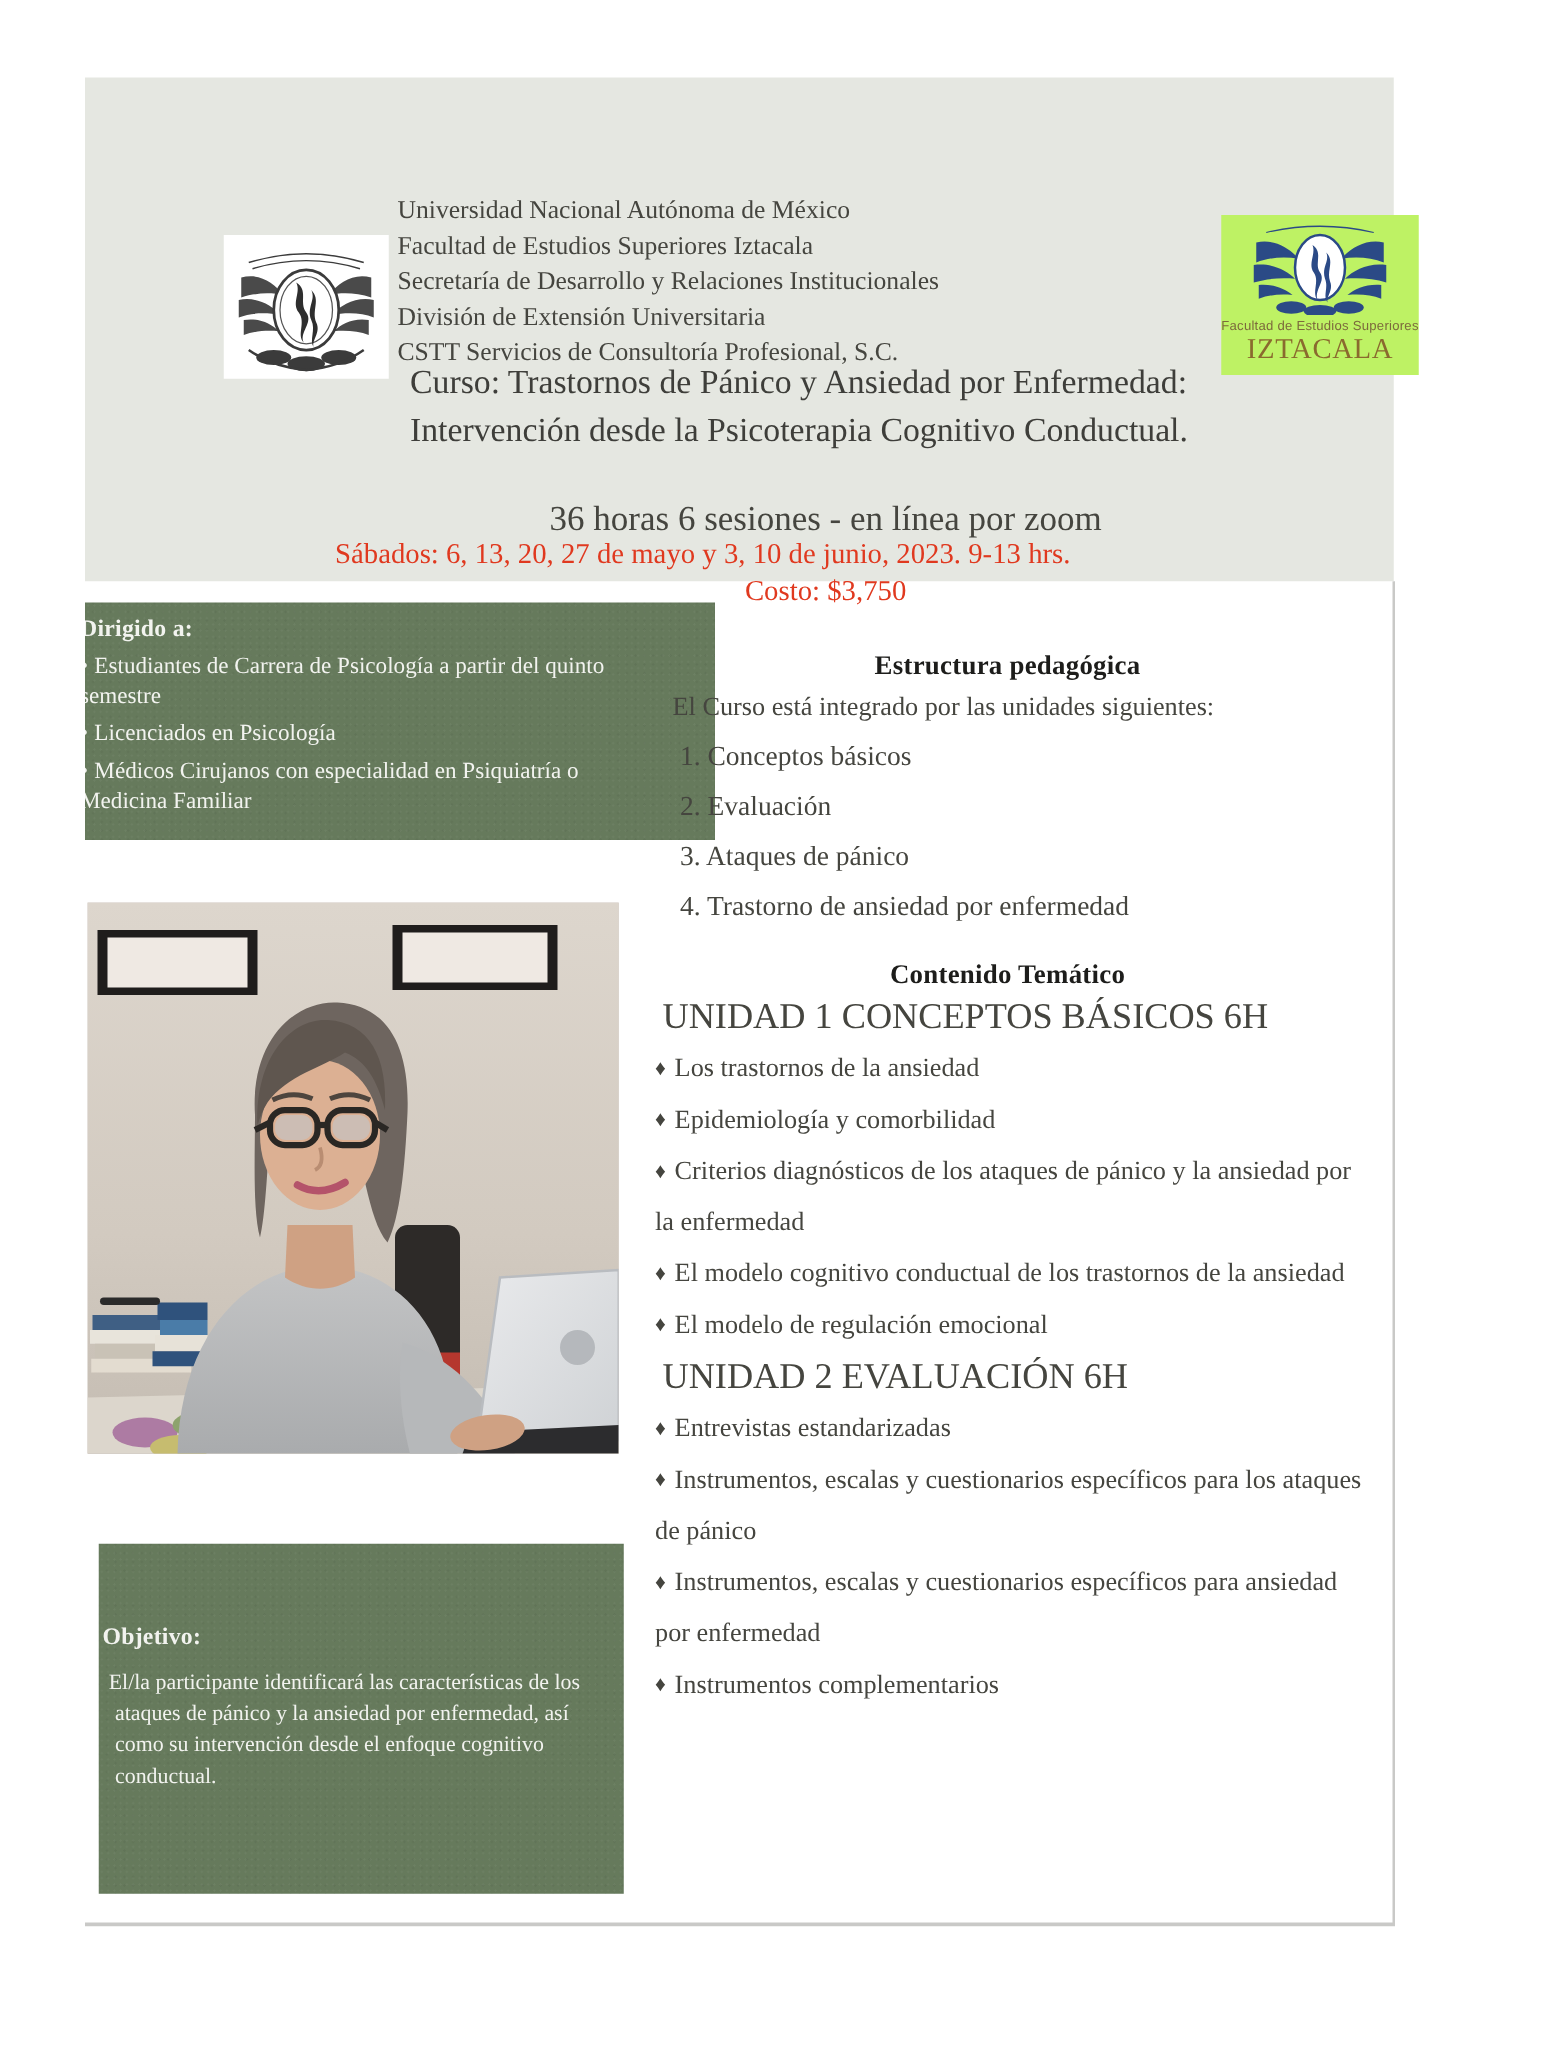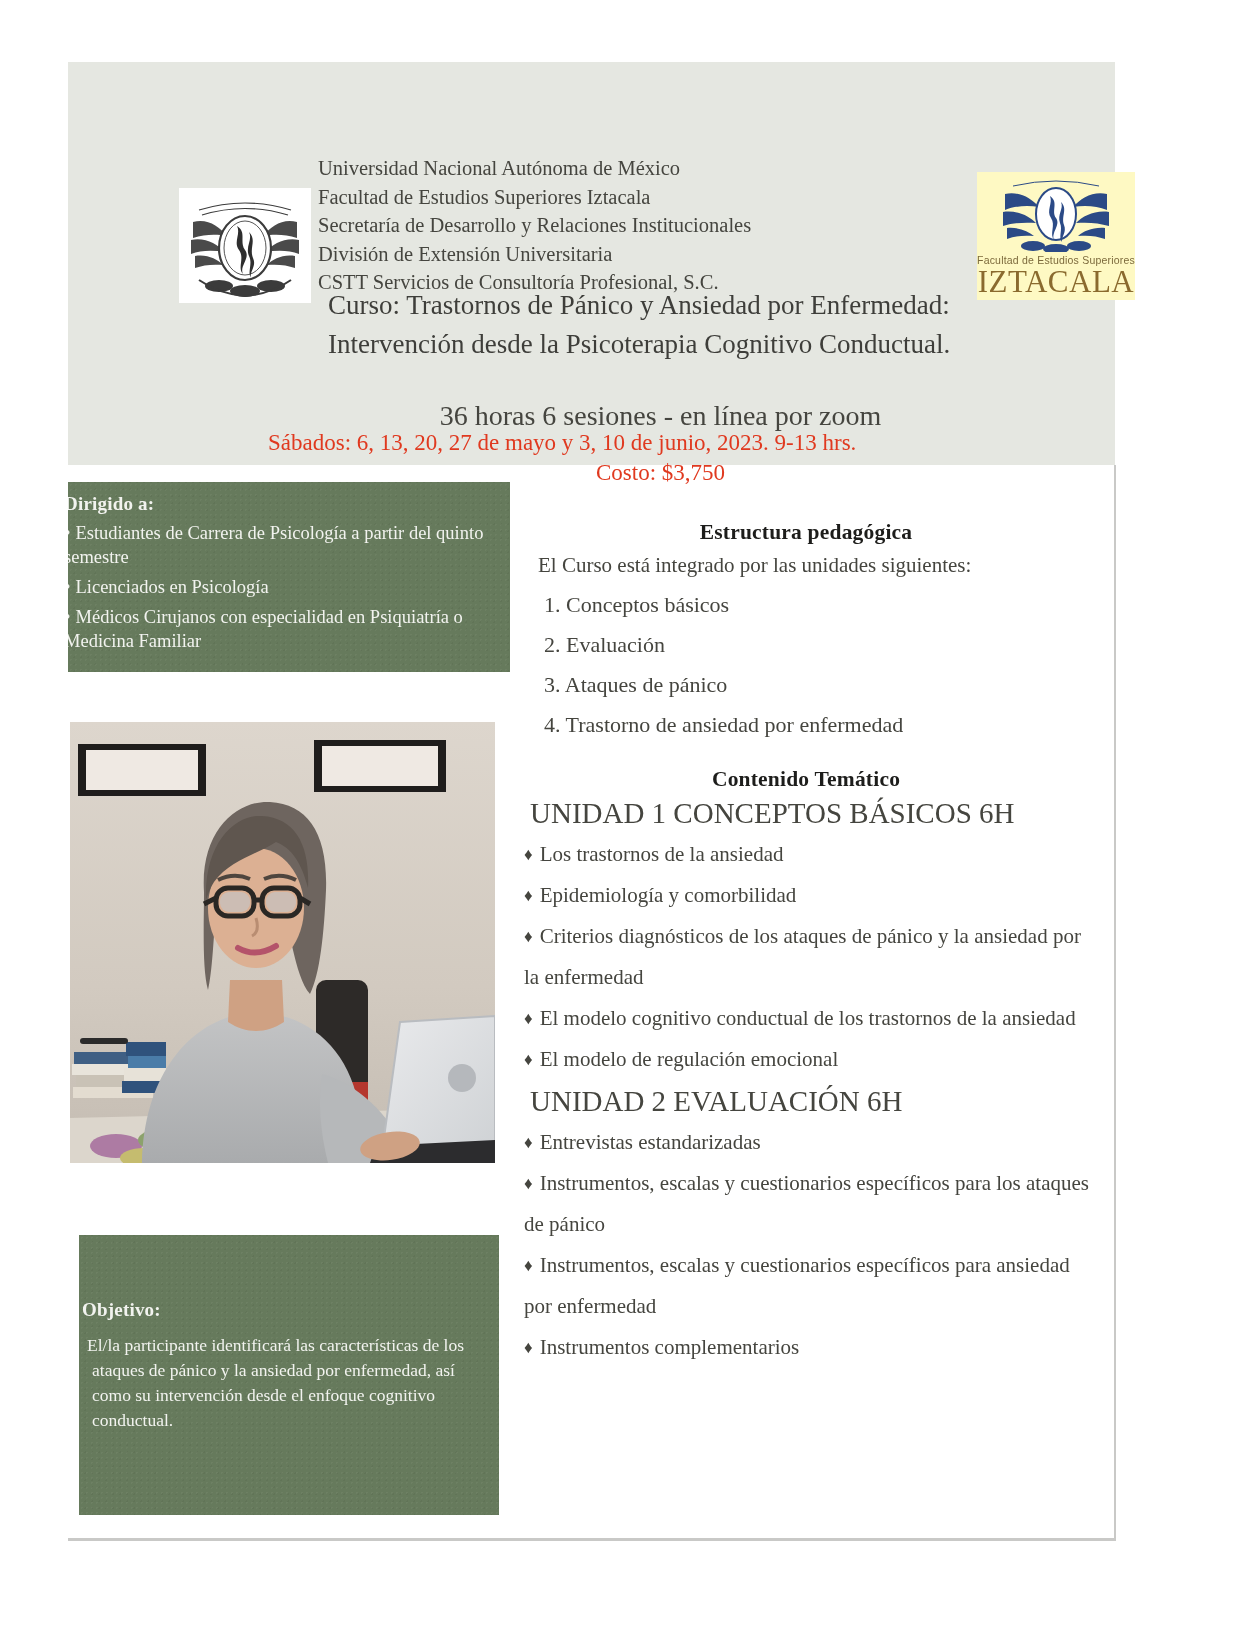--- a/index.html
+++ b/index.html
@@ -61,34 +61,34 @@
     overflow: hidden;
   }
   .logo-unam svg { display:block; }
 
   .logo-izta {
     position: absolute;
     left: 909px;
     top: 110px;
     width: 158px;
     height: 128px;
-    background: #fef9c3;
+    background: #bef264;
     overflow: hidden;
     text-align: center;
   }
   .izta-text1 {
     font-family: "Liberation Sans", sans-serif;
     font-size: 10.5px;
     color: #7c6a3c;
     letter-spacing: .2px;
     margin-top: -2px;
   }
   .izta-text2 {
     font-family: "Liberation Serif", serif;
-    font-size: 31px;
+    font-size: 23px;
     color: #8a6a2e;
     letter-spacing: .5px;
     line-height: 1;
     margin-top: 0px;
   }
 
   .head-lines {
     position: absolute;
     left: 250px;
     top: 92px;
@@ -151,21 +151,21 @@
       radial-gradient(rgba(255,255,255,.045) 1px, transparent 1px),
       radial-gradient(rgba(0,0,0,.05) 1px, transparent 1px);
     background-size: 5px 5px, 7px 7px;
     background-position: 0 0, 3px 4px;
     overflow: hidden;
   }
 
   .gb-dirigido {
     left: 68px;
     top: 482px;
-    width: 442px;
+    width: 504px;
     height: 190px;
   }
   .gb-objetivo {
     left: 79px;
     top: 1235px;
     width: 420px;
     height: 280px;
   }
 
   .gb-heading {

